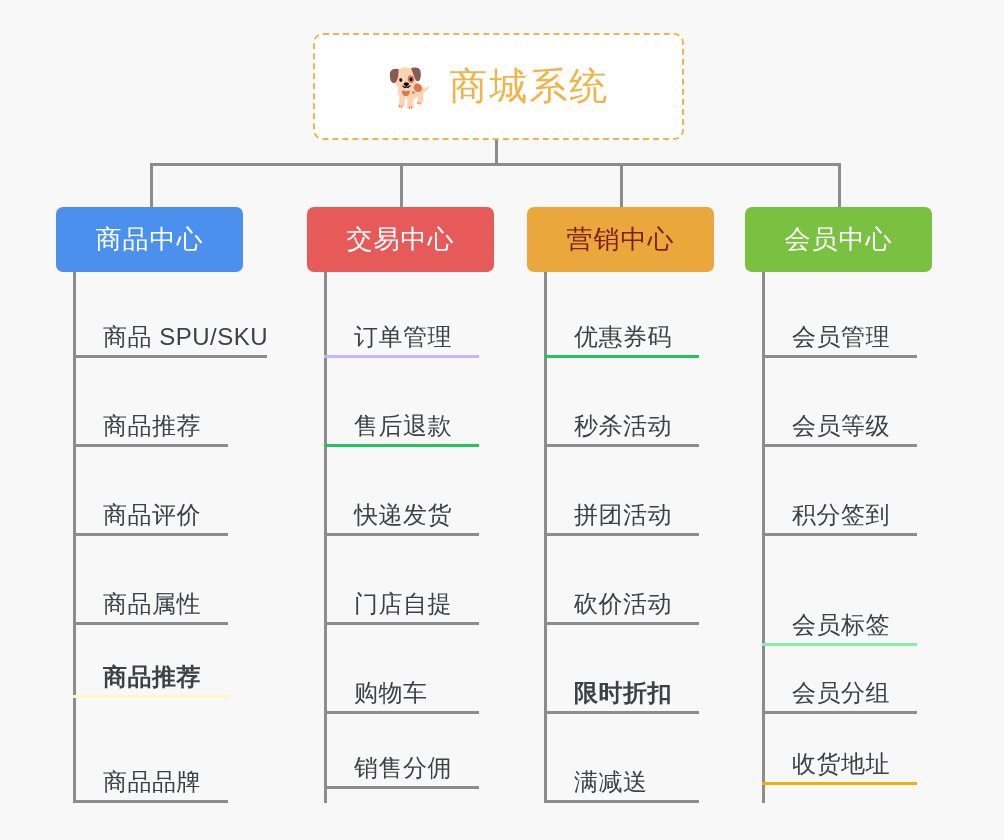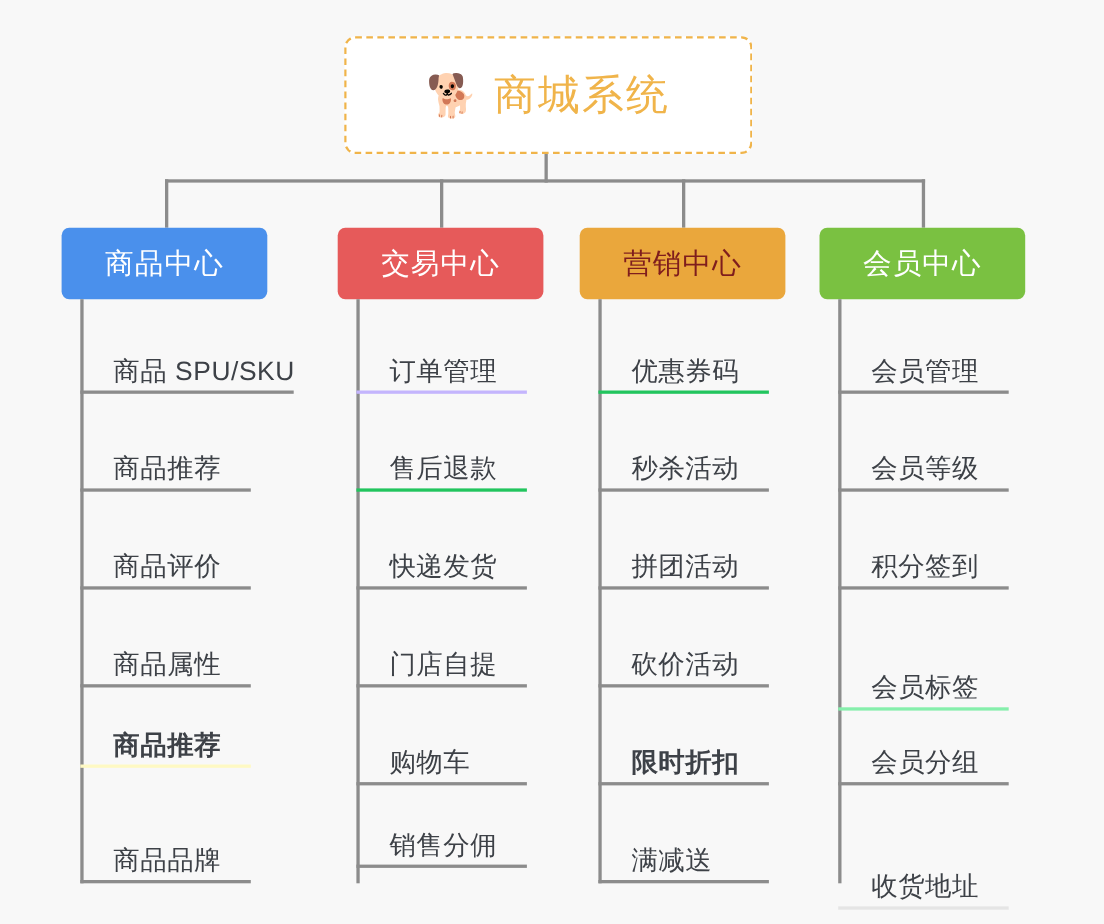--- a/index.html
+++ b/index.html
@@ -207,19 +207,19 @@
         </div>
         <div class="leaf" style="top: 326px; background: rgb(140, 140, 140); width: 155px;">
           <span class="leaf-label">积分签到</span>
         </div>
         <div class="leaf" style="top: 436px; background: #86efac; width: 155px;">
           <span class="leaf-label">会员标签</span>
         </div>
         <div class="leaf" style="top: 504px; background: rgb(140, 140, 140); width: 155px;">
           <span class="leaf-label">会员分组</span>
         </div>
-        <div class="leaf" style="top: 617px; background: #e5e5e5; width: 155px;">
+        <div class="leaf" style="top: 575px; background: #eab308; width: 155px;">
           <span class="leaf-label">收货地址</span>
         </div>
       </div>
     </div>
 
 </div>
 
 </body></html>

